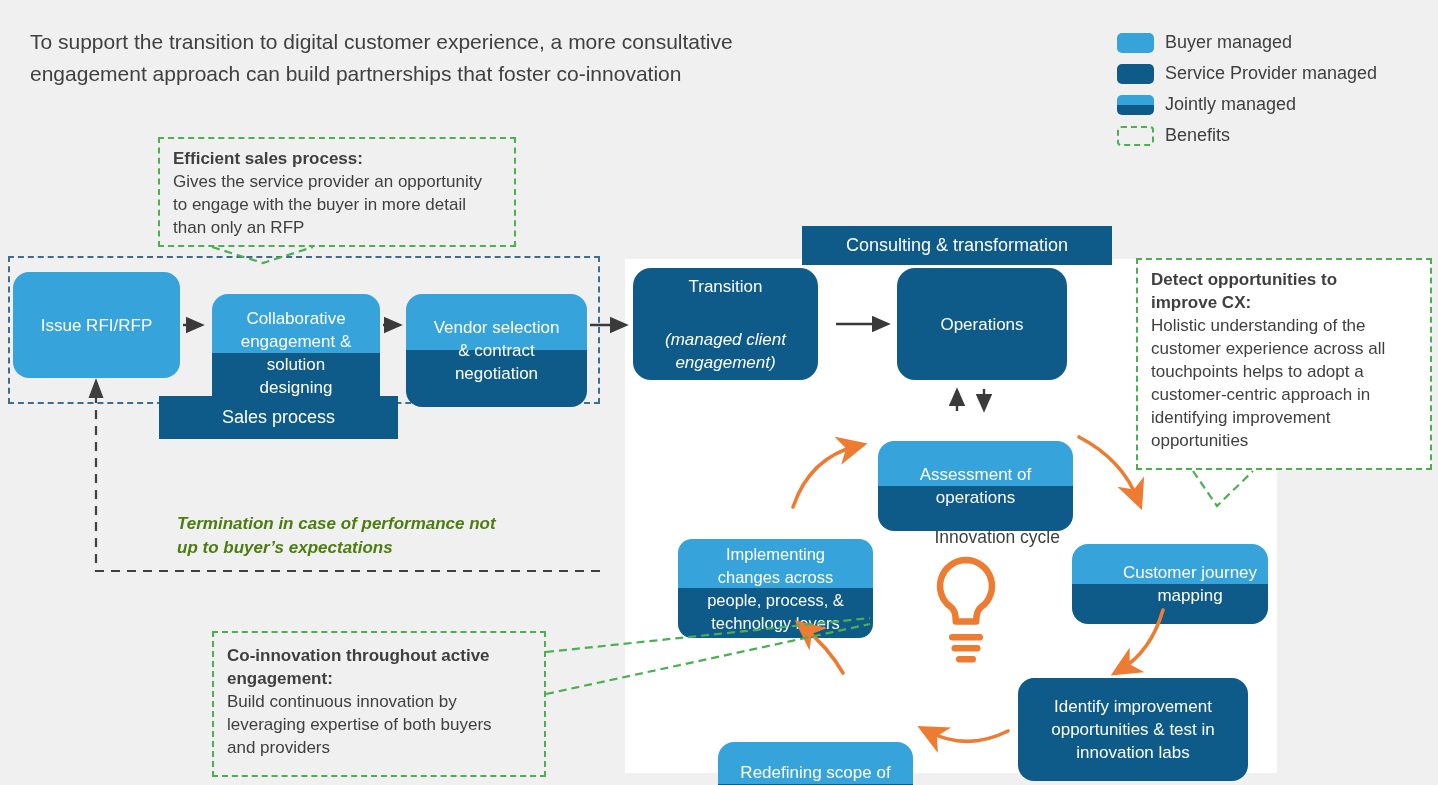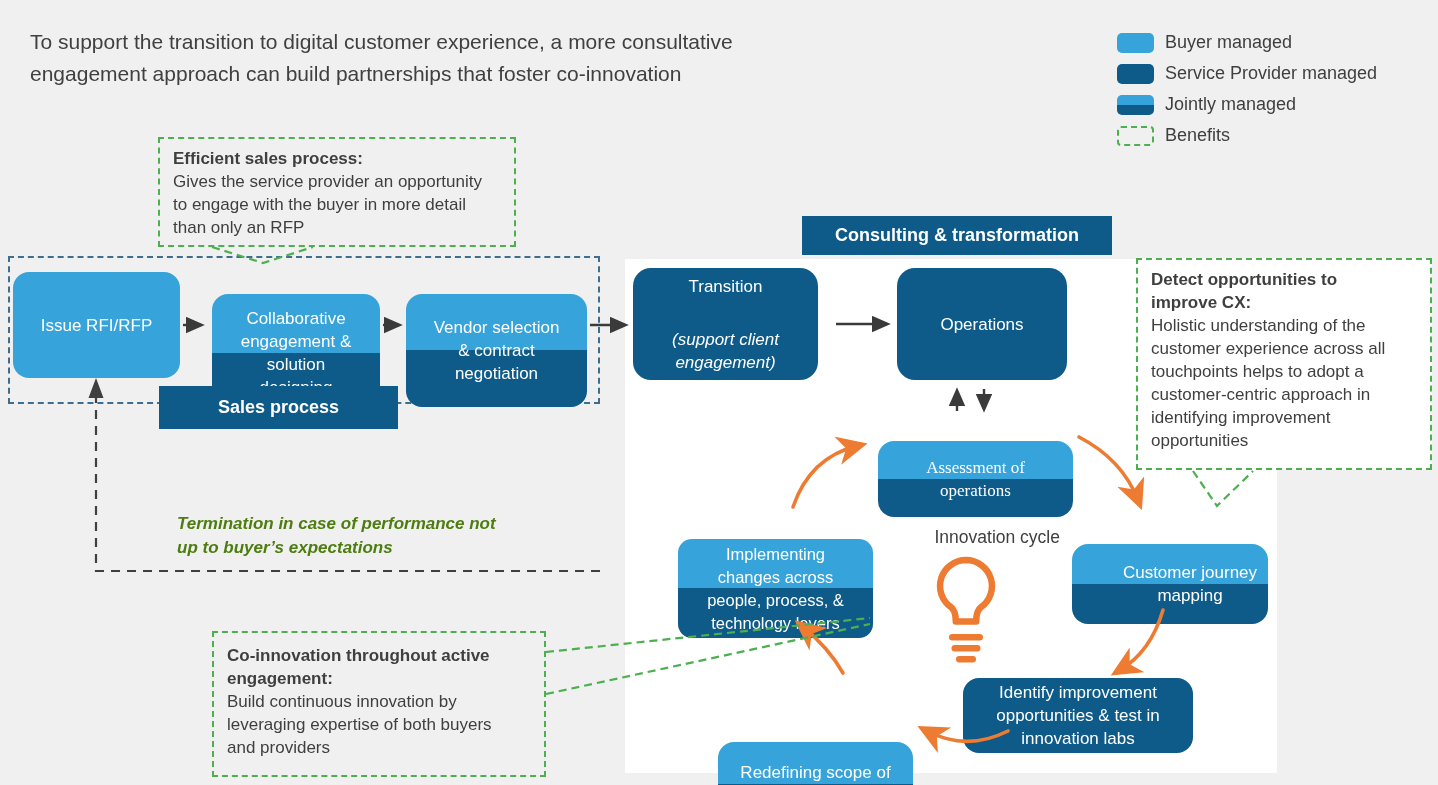--- a/index.html
+++ b/index.html
@@ -51,33 +51,33 @@
   .box{
     display:flex;flex-direction:column;align-items:center;justify-content:center;
     text-align:center;color:#fff;font-size:17px;line-height:23px;font-weight:500;
     border-radius:16px;
   }
   .box.buyer{background:var(--buyer-blue);}
   .box.provider{background:var(--provider-blue);}
   .box.joint{background:linear-gradient(180deg,var(--buyer-blue) 0 50%,var(--provider-blue) 50% 100%);margin-top:27px;}
   .hdr{
     display:flex;align-items:center;justify-content:center;text-align:right;
-    background:var(--provider-blue);color:#fff;font-weight:700;font-size:18px;
+    background:var(--provider-blue);color:#fff;font-weight:400;font-size:18px;margin-top:10px;
   }
   .box-issue{left:13px;top:272px;width:167px;height:106px;}
   .box-collab{left:212px;top:267px;width:168px;height:118px;}
   .box-vendor{left:406px;top:267px;width:181px;height:113px;}
   .sales-label{left:159px;top:386px;width:239px;height:43px;z-index:4;}
   .consult-header{left:802px;top:216px;width:310px;height:39px;}
   .box-transition{left:633px;top:268px;width:185px;height:112px;border-radius:18px;gap:24px;}
   .box-transition .sub{font-style:italic;margin-top:6px;}
   .box-operations{left:897px;top:268px;width:170px;height:112px;border-radius:18px;}
-  .box-assessment{left:878px;top:414px;width:195px;height:76px;font-family:Liberation Serif, serif;}
+  .box-assessment{left:878px;top:414px;width:195px;height:90px;}
   .box-journey{left:1072px;top:517px;width:196px;height:80px;padding-left:40px;}
-  .box-identify{left:963px;top:678px;width:230px;height:75px;text-align:center;}
+  .box-identify{left:1018px;top:678px;width:230px;height:103px;text-align:center;}
   .box-redefining{left:718px;top:715px;width:195px;height:83px;}
   .box-implementing{left:678px;top:512px;width:195px;height:99px;border-radius:14px;font-size:16.5px;}
   .innovation-label{left:890px;top:527px;width:170px;text-align:right;font-size:17.5px;color:#3f3f3f;}
   .termination-note{
     left:177px;top:512px;width:360px;text-align:left;
     font-size:17px;line-height:24px;font-weight:700;font-style:italic;color:#4d7c0f;
   }
   .overlay{left:0;top:0;width:1438px;height:785px;z-index:6;pointer-events:none;}
   .z2{z-index:2;}.z3{z-index:3;}
 </style>
@@ -153,21 +153,21 @@
     <span>Sales process</span>
   </div>
   <div class="abs termination-note pre z2">Termination in case of performance not
 up to buyer’s expectations</div>
 
   <div class="abs hdr consult-header z3">
     <span>Consulting &amp; transformation</span>
   </div>
   <div class="abs box provider box-transition z3">
     <span>Transition</span>
-    <span class="sub pre">(support client
+    <span class="sub pre">(managed client
 engagement)</span>
   </div>
   <div class="abs box provider box-operations z3">
     <span class="pre">Operations</span>
   </div>
   <div class="abs box joint box-assessment z3">
     <span class="pre">Assessment of
 operations</span>
   </div>
   <div class="abs box joint box-journey z3">

